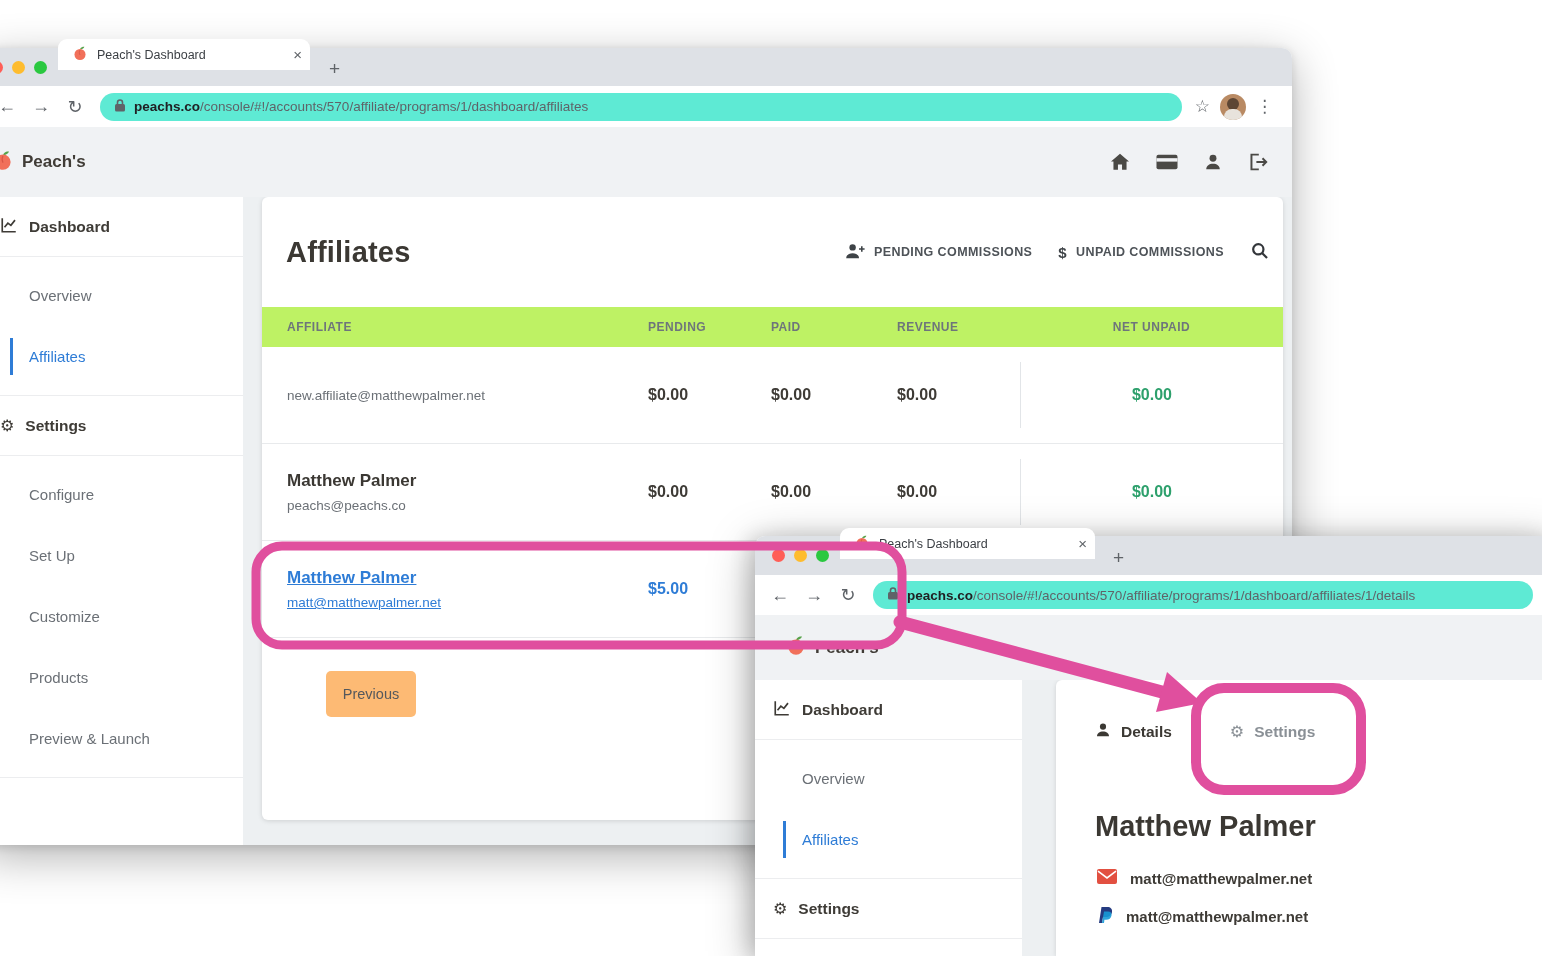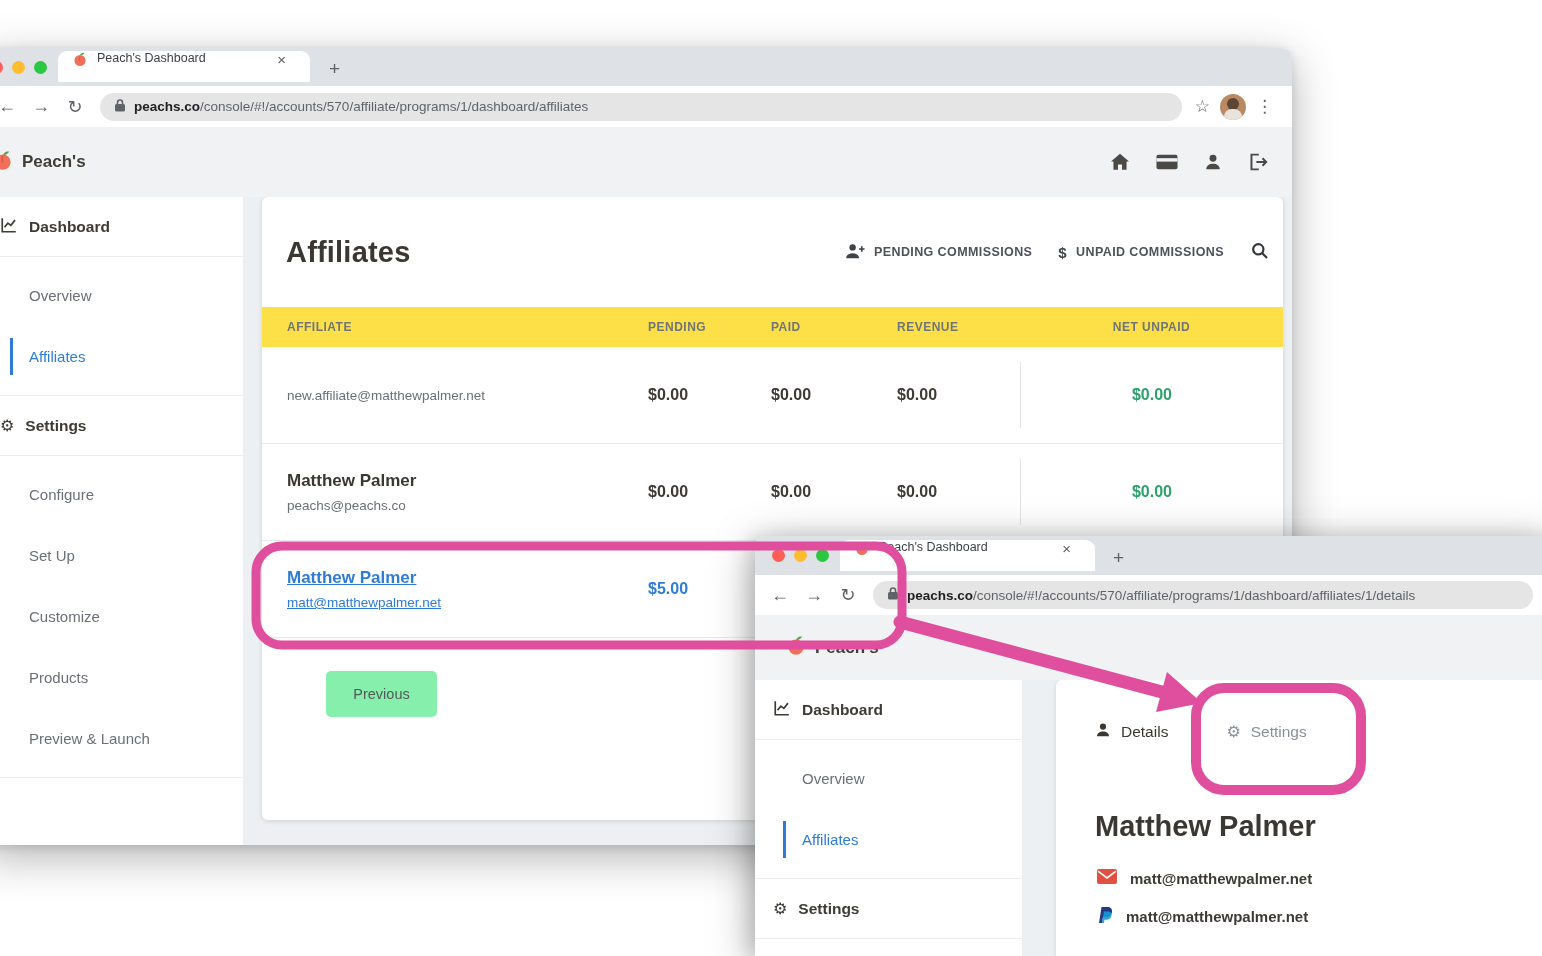--- a/index.html
+++ b/index.html
@@ -11,32 +11,32 @@
           box-shadow:0 12px 45px rgba(0,0,0,.30), 0 2px 10px rgba(0,0,0,.12); }
   #win2 { left:755px; top:536px; width:800px; height:420px; z-index:10;
           box-shadow:0 10px 45px rgba(0,0,0,.35), -6px 0 20px rgba(0,0,0,.12); }
 
   .tabstrip { position:relative; height:38px; background:#dee1e6; border-radius:10px 10px 0 0; }
   #win2 .tabstrip { height:39px; }
   .lights { position:absolute; top:13px; display:flex; gap:9px; }
   #win1 .lights { left:8px; } #win2 .lights { left:17px; }
   .light { width:13px; height:13px; border-radius:50%; }
   .light.red{background:#ff5e57;} .light.yellow{background:#febc2e;} .light.green{background:#2ac840;}
-  .tab { position:absolute; bottom:4px; height:31px; background:#fff; border-radius:9px 9px 0 0;
-         display:flex; align-items:flex-start; gap:9px; padding:0 24px 0 14px; }
+  .tab { position:absolute; bottom:16px; height:31px; background:#fff; border-radius:9px 9px 0 0;
+         display:flex; align-items:center; gap:9px; padding:0 8px 0 14px; }
   #win1 .tab { left:76px; width:252px; } #win2 .tab { left:85px; width:255px; }
   .tab-title { flex:1; font-size:12.5px; color:#3b3f44; white-space:nowrap; overflow:hidden; }
   .tab-close { font-size:15px; color:#5f6368; }
   .newtab { position:absolute; bottom:6px; font-size:19px; color:#5f6368; }
   #win1 .newtab{ left:347px; } #win2 .newtab{ left:358px; }
 
   .addressbar { height:41px; background:#fff; display:flex; align-items:center; padding:0 14px 0 8px; }
   #win2 .addressbar{ height:40px; }
   .navbtn { font-size:18px; color:#5f6368; width:34px; text-align:center; flex:none; }
-  .urlpill { flex:1; height:28px; background:#e5e5e5; border-radius:15px; display:flex;
+  .urlpill { flex:1; height:28px; background:#5eead4; border-radius:15px; display:flex;
              align-items:center; gap:8px; padding:0 14px; margin:0 8px; min-width:0; }
   .url-text { font-size:13.5px; white-space:nowrap; overflow:hidden; }
   .url-host { color:#202124; font-weight:bold; }
   .url-path { color:#5f6368; }
   .bar-icon { font-size:17px; color:#5f6368; margin:0 5px; flex:none; }
   .avatar { width:26px; height:26px; border-radius:50%; background:#b98a63; position:relative;
             overflow:hidden; margin:0 5px; flex:none; }
   .avatar::before{ content:''; position:absolute; left:7px; top:4px; width:12px; height:12px;
             border-radius:50%; background:#5d4634; }
   .avatar::after{ content:''; position:absolute; left:4px; top:15px; width:18px; height:12px;
@@ -70,38 +70,38 @@
   .toolbar{ margin-left:auto; display:flex; align-items:center; gap:26px; }
   .tool-label{ display:flex; align-items:center; gap:9px; font-size:12.5px; font-weight:bold;
                letter-spacing:.4px; color:#4e5358; }
   .dollar-glyph{ font-size:15px; font-weight:bold; color:#3e4347; }
   .search-input{ width:268px; height:48px; border:1px solid #d8dce0; border-radius:6px; font-size:14px;
                padding:0 14px; color:#3b3f44; outline:none; font-family:inherit; }
   .search-input::placeholder{ color:#9aa3ab; }
 
   .thead, .trow { display:grid; grid-template-columns:361px 123px 126px 123px 1fr;
                align-items:center; padding-left:25px; }
-  .thead{ height:40px; background:#fde047; font-size:12px; font-weight:bold; letter-spacing:.5px; color:#6e757b; }
+  .thead{ height:40px; background:#bef264; font-size:12px; font-weight:bold; letter-spacing:.5px; color:#6e757b; }
   .thead .th-net{ justify-self:center; }
   .trow{ min-height:97px; border-bottom:1px solid #e8eaec; }
   .aff-name{ font-size:17px; font-weight:bold; color:#3b3833; margin-bottom:7px; }
   .aff-email{ font-size:13.5px; color:#6b7076; }
   .money{ font-size:16px; font-weight:bold; color:#3e3b36; }
   .net-cell{ align-self:stretch; margin:15px 0; display:flex; align-items:center; justify-content:center;
              border-left:1px solid #e2e5e8; }
   .money.net{ color:#2da06c; }
   .row-link .aff-name, .row-link .aff-email { color:#2e7cd6; text-decoration:underline; }
   .row-link .money.unpaid{ color:#2e7cd6; }
-  .prev-btn{ margin:33px 0 0 64px; width:111px; height:46px; background:#86efac; border:none;
+  .prev-btn{ margin:33px 0 0 64px; width:90px; height:46px; background:#fdba74; border:none;
              border-radius:5px; font-size:14.5px; color:#55585c; font-family:inherit; }
 
   .main2{ flex:1; padding-left:34px; }
   #card2{ width:500px; height:276px; border-radius:6px 0 0 0; box-shadow:0 1px 5px rgba(0,0,0,.13); }
   .detail-tabs{ display:flex; gap:58px; padding:42px 0 0 39px; }
-  .dtab{ display:flex; align-items:center; gap:10px; font-size:15.5px; font-weight:normal; }
+  .dtab{ display:flex; align-items:center; gap:10px; font-size:15.5px; font-weight:bold; }
   .dtab.active{ color:#3b3833; }
   .dtab.inactive{ color:#8a9096; }
   .dtab.inactive .gear-glyph{ color:#8a9096; }
   .detail-title{ margin:68px 0 0 39px; font-size:29px; font-weight:bold; color:#3b3833; }
   .contact-row{ display:flex; align-items:center; gap:13px; margin:26px 0 0 41px; font-size:15px;
                 font-weight:bold; color:#3e3b36; }
   .contact-row + .contact-row{ margin-top:19px; }
 
   #annotations{ position:absolute; left:0; top:0; z-index:50; pointer-events:none; }
 </style>

